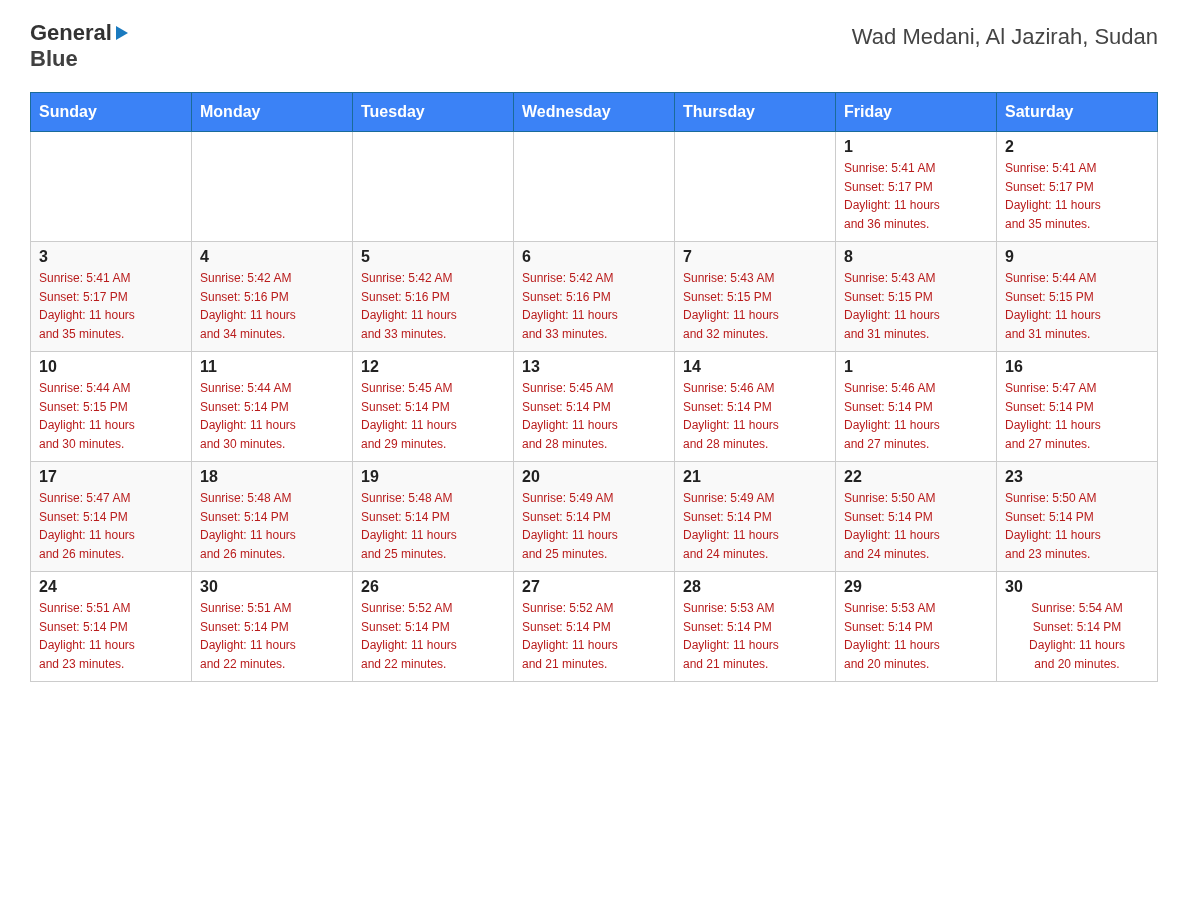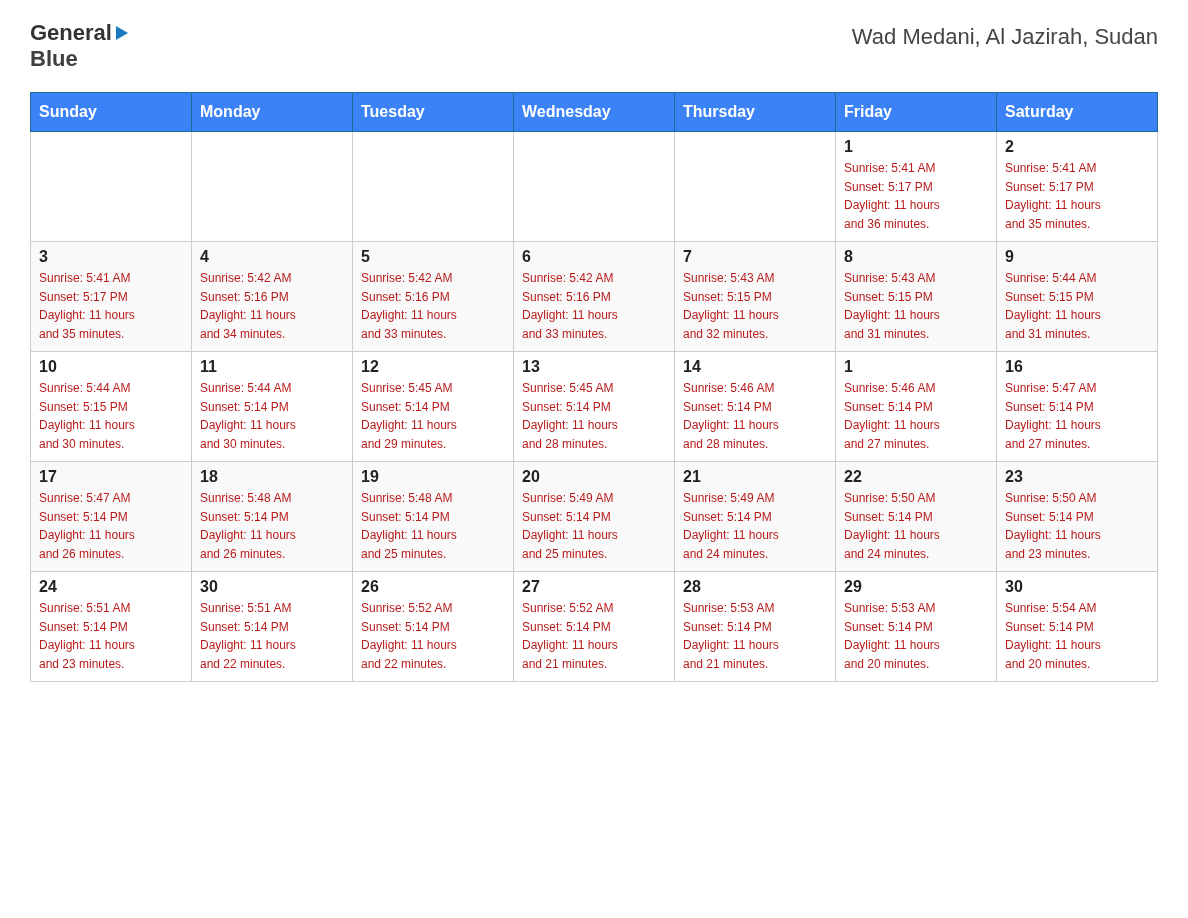--- a/index.html
+++ b/index.html
@@ -345,20 +345,20 @@
         </td>
         <td>
           <span class="day-number">29</span>
           <div class="day-info" style="white-space: pre-line;">Sunrise: 5:53 AM
 Sunset: 5:14 PM
 Daylight: 11 hours
 and 20 minutes.</div>
         </td>
         <td>
           <span class="day-number">30</span>
-          <div class="day-info" style="white-space: pre-line;">Sunrise: 5:54 AM
+          <div class="day-info" style="white-space: pre-line; text-align: center;">Sunrise: 5:54 AM
 Sunset: 5:14 PM
 Daylight: 11 hours
 and 20 minutes.</div>
         </td>
       </tr>
     </tbody>
 </table>
 
 </body></html>

